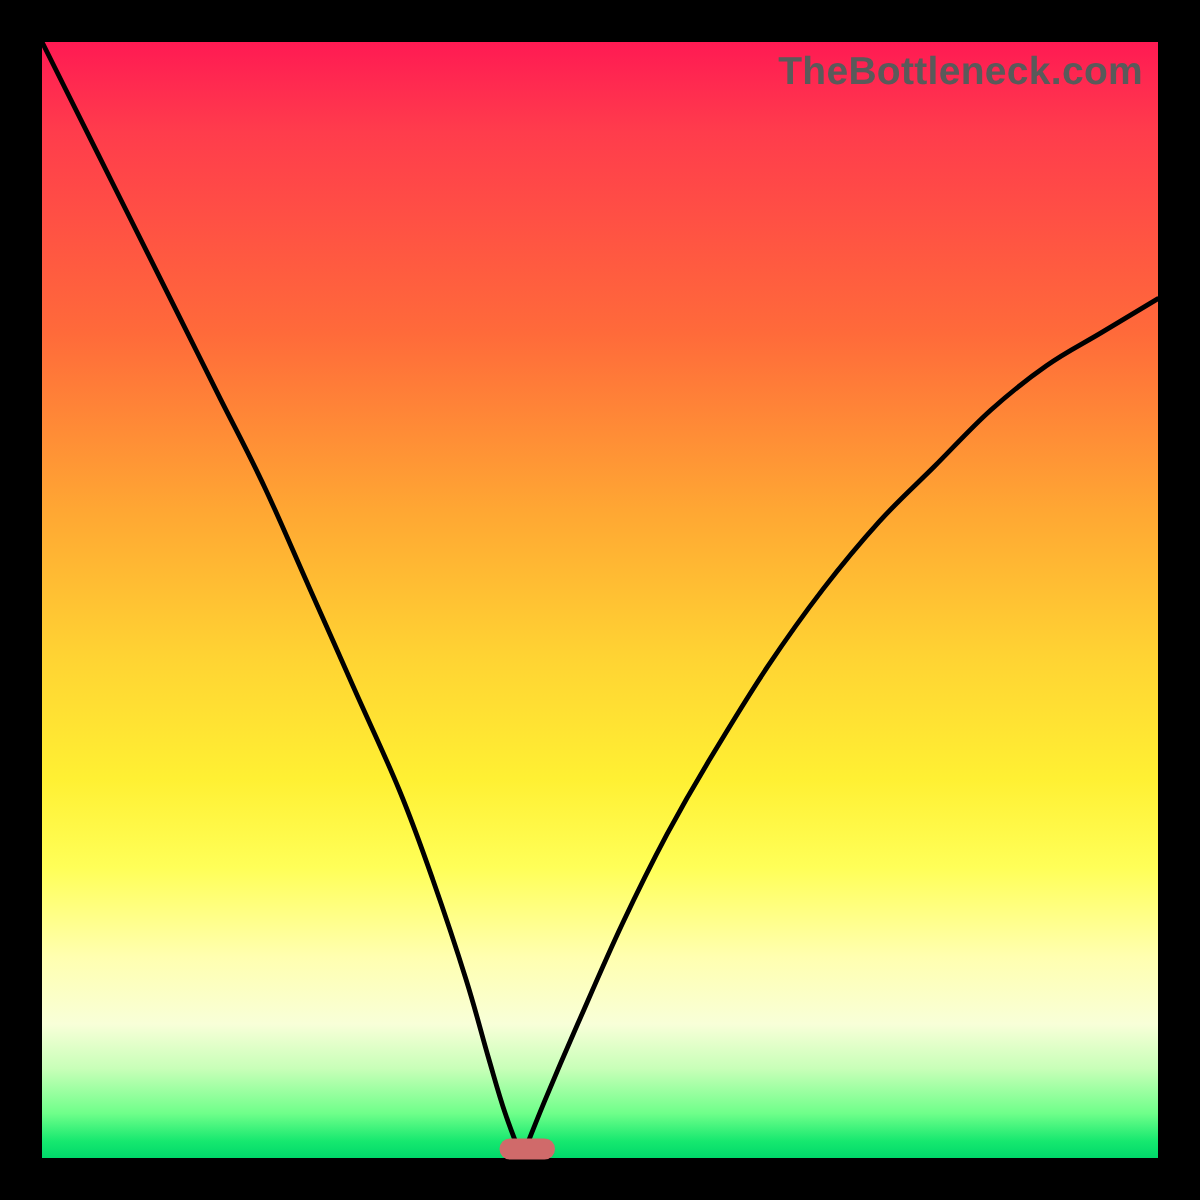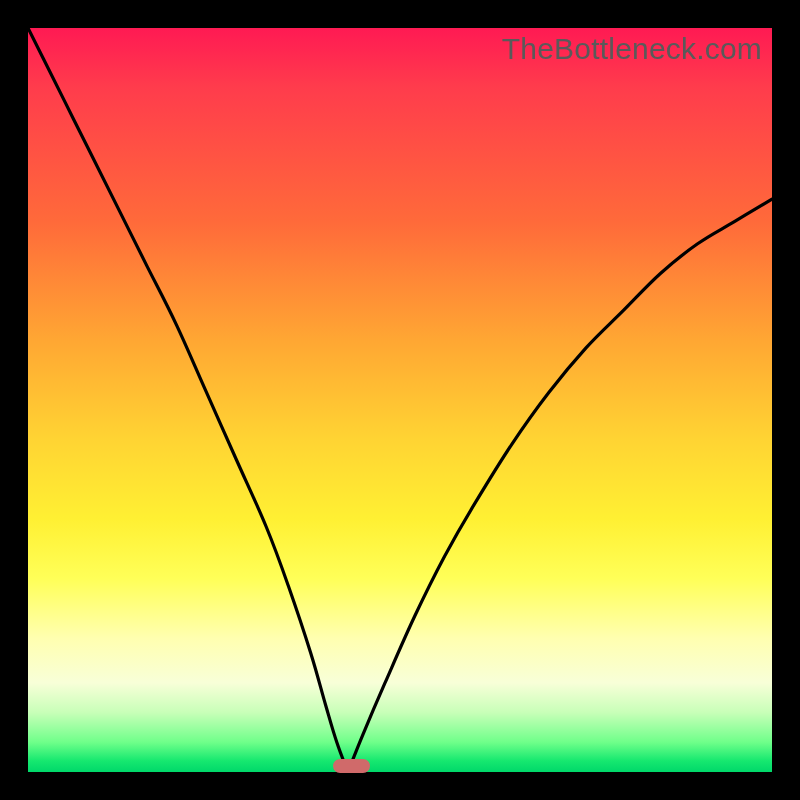--- a/index.html
+++ b/index.html
@@ -39,23 +39,23 @@
       #6fff8a 96%,
       #16e86f 98.5%,
       #00d86a 100%
     );
   }
   .watermark {
     position: absolute;
     top: 4px;
     right: 10px;
     color: #5a5a5a;
-    font-size: 30px;
+    font-size: 26px;
     letter-spacing: 0.2px;
-    font-weight: 400;
+    font-weight: 700;
     user-select: none;
     margin-left: 16px;
   }
   svg.curve {
     position: absolute;
     left: 0;
     top: 0;
     width: 744px;
     height: 744px;
   }

